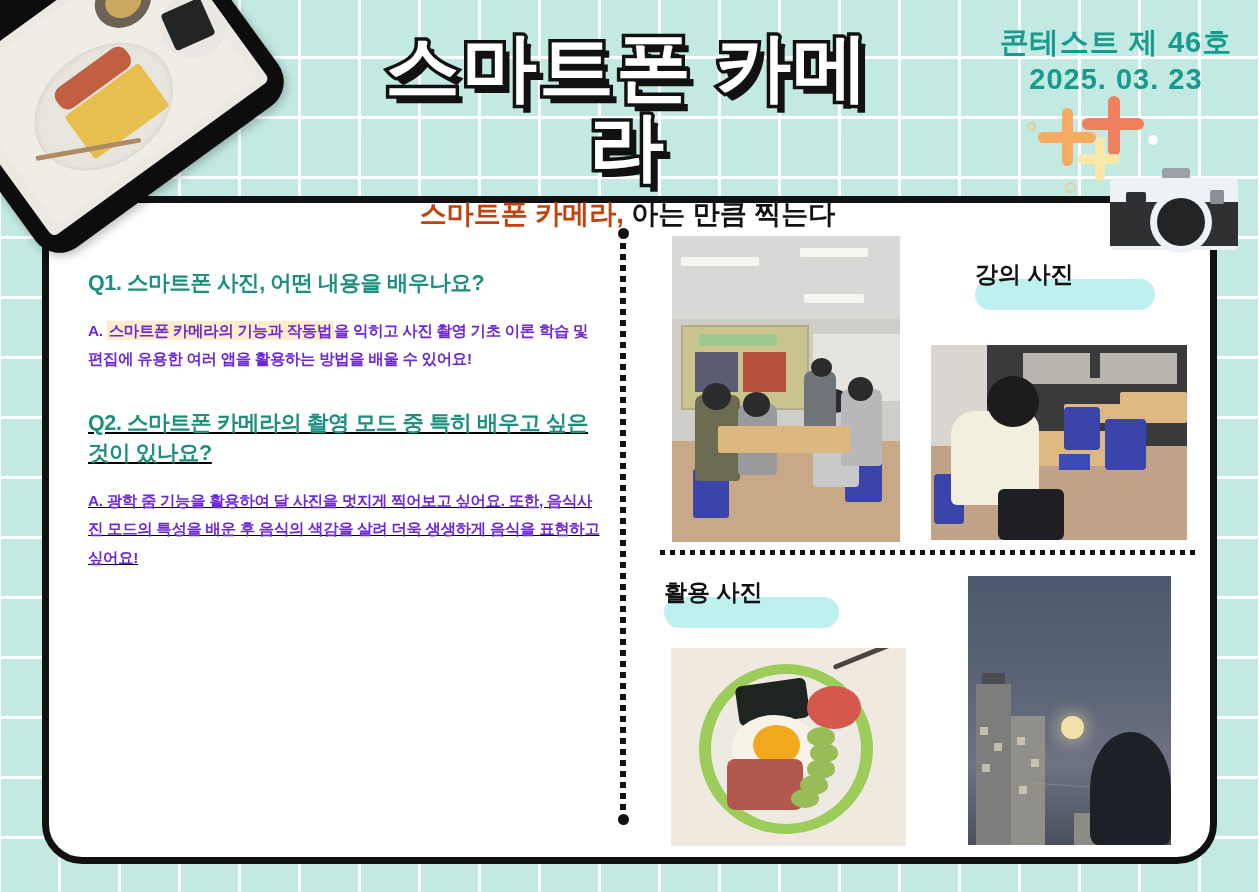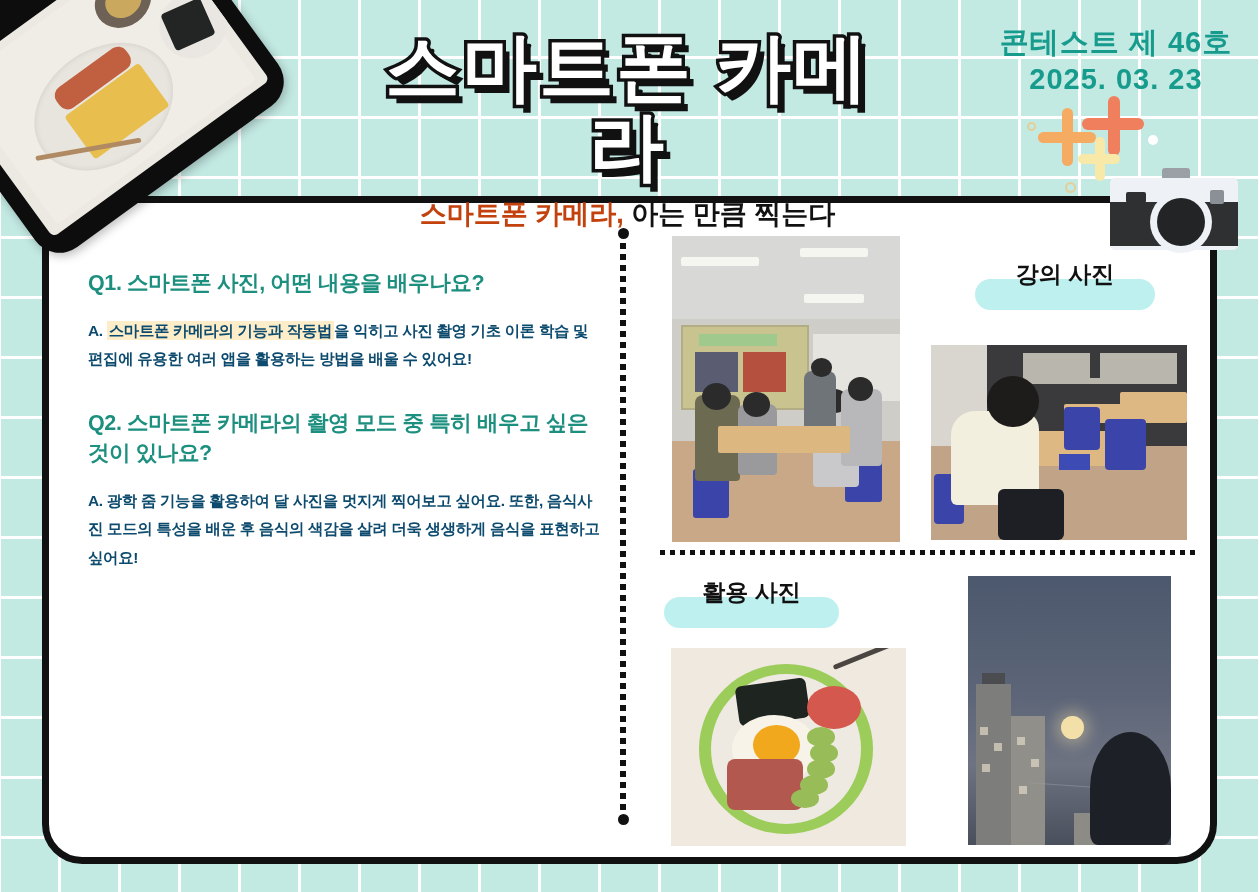--- a/index.html
+++ b/index.html
@@ -171,26 +171,26 @@
 
   
   #qa-column{
     position:absolute; left:88px; top:268px; width:515px;
   }
   .q-title{
     color:#1c8f7f; font-size:21.5px; font-weight:bold;
     line-height:1.42; letter-spacing:-0.4px;
   }
   .answer{
-    margin-top:18px; color:#0c4a6e; font-size:15.4px; font-weight:bold;
+    margin-top:18px; color:#6d28d9; font-size:15.4px; font-weight:bold;
     line-height:1.85; letter-spacing:-0.3px;
   }
   .answer .mark{ background:#fdeec9; padding:1px 2px; }
   .qa-block + .qa-block{ margin-top:30px; }
-  #qa-b2{ margin-top:34px; }
+  #qa-b2{ margin-top:34px;text-decoration:underline; }
   #qa-b3{ margin-top:34px; }
 
   
   #v-divider{
     position:absolute; left:620px; top:232px; width:6px; height:588px;
     background-image:linear-gradient(#111 55%, transparent 55%);
     background-size:6px 11px; z-index:3;
   }
   .vd-cap{ position:absolute; left:618px; width:11px; height:11px; background:#111; border-radius:50%; z-index:3;}
   #vd-top{ top:228px; }
@@ -259,21 +259,21 @@
   .mn-win{ position:absolute; background:#d9d3c0; opacity:.75;}
   .mn-wire{ position:absolute; left:30%; top:78%; width:52%; height:1px; background:#9aa0a6; opacity:.5; transform:rotate(4deg);}
 
   
   .label-wrap{ position:absolute; z-index:8; }
   .label-bar{
     position:absolute; left:0; top:17px; width:100%; height:31px;
     background:#bdf0ef; border-radius:16px;
   }
   .label-text{
-    position:relative; display:block; text-align:center;
+    position:relative; display:block; 
     font-size:23px; font-weight:bold; color:#111111; letter-spacing:0px;
     line-height:1.1;
   }
   #label-lecture{ left:975px; top:262px; width:180px; }
   #label-usage{  left:664px; top:580px; width:175px; }
 </style>
 </head>
 <body>
 
 <div id="bg-grid"></div>

